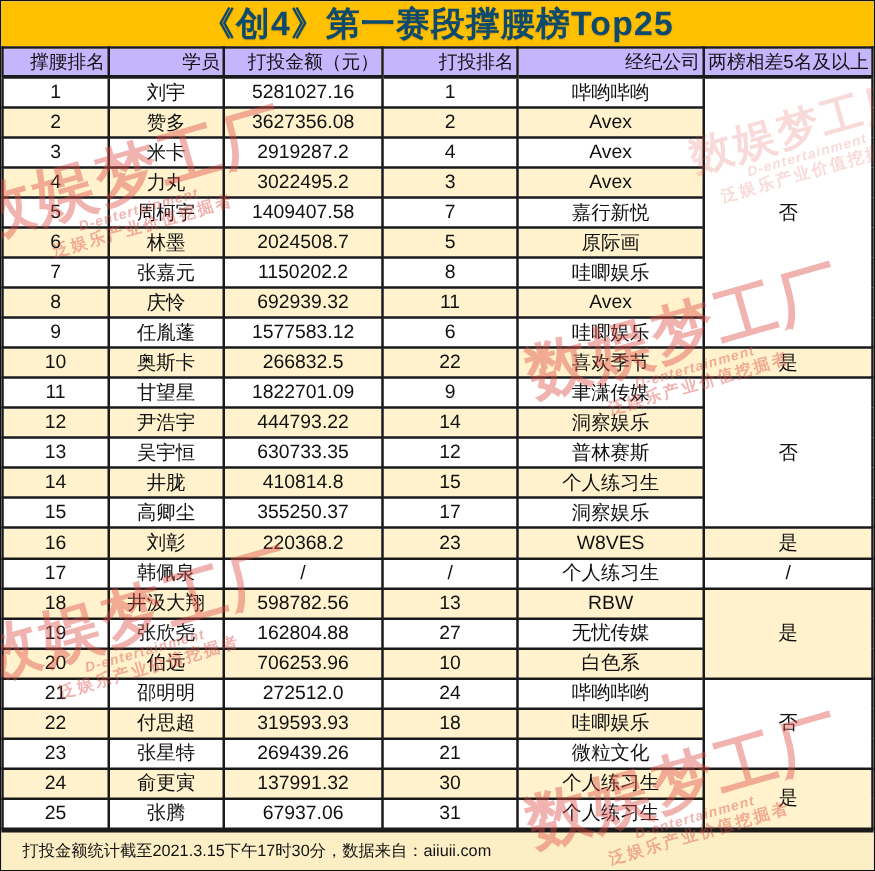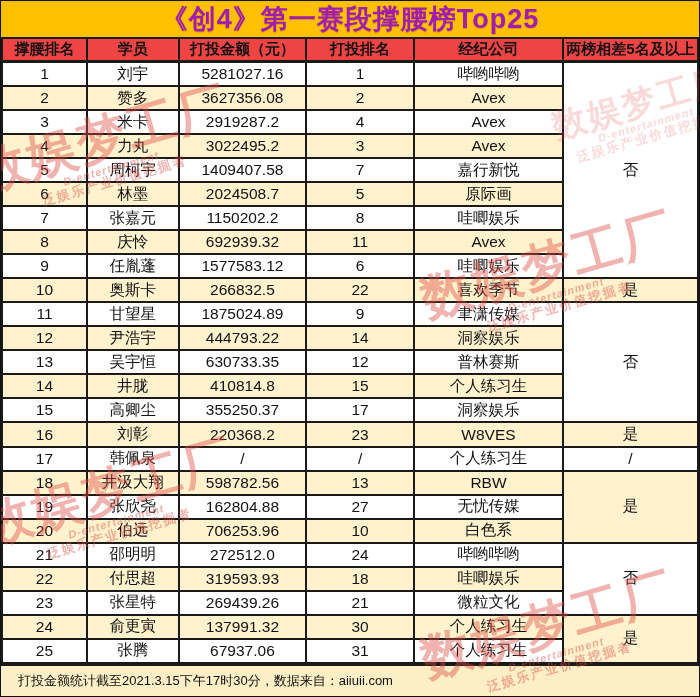--- a/index.html
+++ b/index.html
@@ -9,21 +9,21 @@
     overflow:hidden;
     font-family:"Liberation Sans","DejaVu Sans",sans-serif;
     display:flex;flex-direction:column;
     background:#ffffff;
     border:1px solid #111;
     box-sizing:border-box;
   }
   .title-bar{
     height:48px;flex:0 0 35px;
     background:#FFC000;
-    color:#a21caf;
+    color:#0c4a6e;
     font-size:27px;font-weight:bold;
     display:flex;align-items:center;justify-content:center;
     letter-spacing:1px;
     text-shadow:0 1px 1px rgba(140,90,0,.35);
   }
   table.rank{
     flex:1 1 auto;
     width:100%;
     border-collapse:collapse;
     table-layout:fixed;
@@ -32,24 +32,25 @@
   table.rank th, table.rank td{
     border:2px solid #1a1a1a;
     text-align:center;
     vertical-align:middle;
     padding:0 2px;
     color:#111;
     overflow:hidden;
     white-space:nowrap;
   }
   table.rank th{
-    background:#ef4444;
-    font-size:15px;font-weight:bold;
+    background:#c4b5fd;
+    font-size:15px;font-weight:normal;
     height:21px;
     border-bottom-width:3px;
+    text-align:right;
   }
   table.rank td{
     font-size:15.5px;
     background:#ffffff;
   }
   tr.alt td{ background:#FFF2CC; }
   td.merge-white{ background:#ffffff; }
   td.merge-cream{ background:#FFF2CC; }
   .footer-bar{
     flex:0 0 30px;height:30px;
@@ -177,21 +178,21 @@
           <td>10</td>
           <td>奥斯卡</td>
           <td>266832.5</td>
           <td>22</td>
           <td>喜欢季节</td>
           <td rowspan="1" class="merge-cream">是</td>
         </tr>
         <tr>
           <td>11</td>
           <td>甘望星</td>
-          <td>1875024.89</td>
+          <td>1822701.09</td>
           <td>9</td>
           <td>聿潇传媒</td>
           <td rowspan="5" class="merge-white">否</td>
         </tr>
         <tr class="alt">
           <td>12</td>
           <td>尹浩宇</td>
           <td>444793.22</td>
           <td>14</td>
           <td>洞察娱乐</td>

